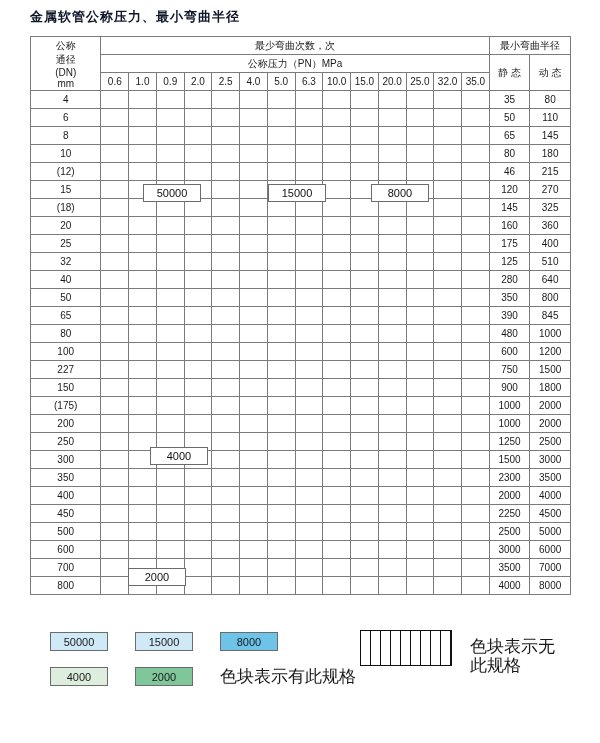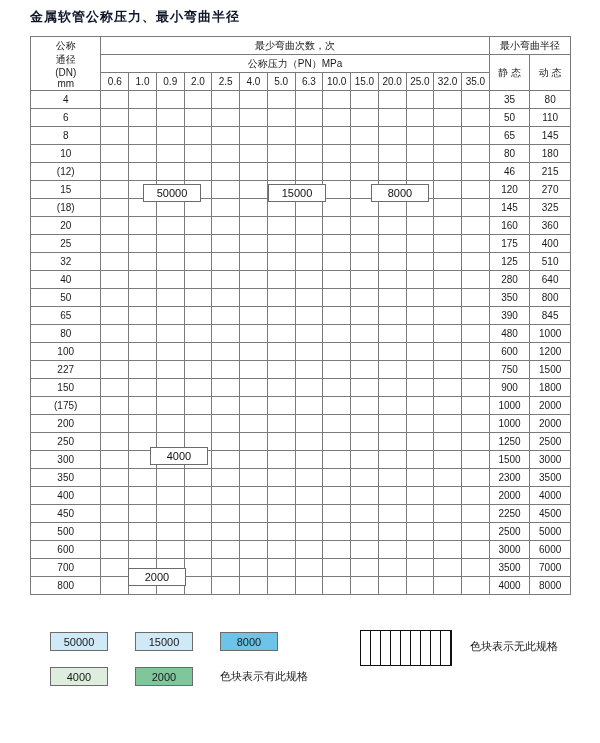--- a/index.html
+++ b/index.html
@@ -78,21 +78,21 @@
     display:inline-block;
     width:58px;height:19px;line-height:19px;
     text-align:center;
     border:1px solid #6b6b6b;
     font-size:11px;
     box-sizing:border-box;
   }
   .lg-row{position:relative;height:27px;}
   .lg-note{
     position:absolute;
-    font-size:11px;
+    font-size:17px;
     line-height:19px;
   }
   .swatch-grid{
     position:absolute;
     border:1px solid #111;
     width:92px;height:36px;
     box-sizing:border-box;
     background:
       repeating-linear-gradient(to right,#fff 0px,#fff 9px,#111 9px,#111 10px);
   }

